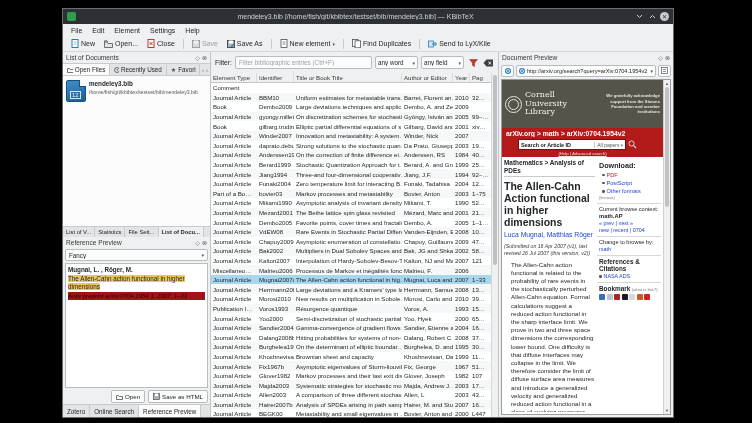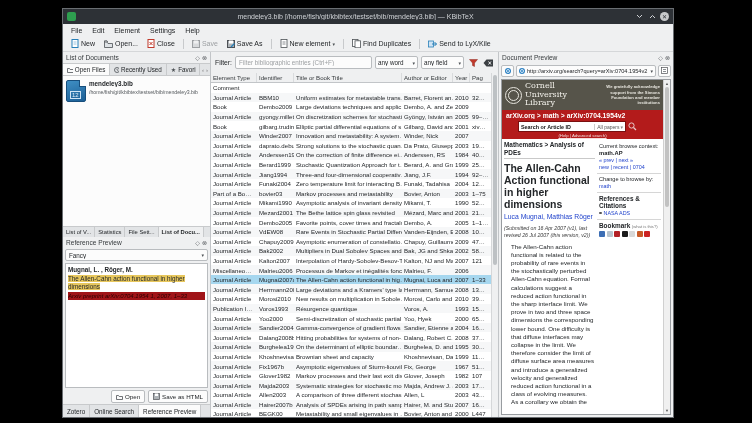--- a/index.html
+++ b/index.html
@@ -98,21 +98,21 @@
   .urlcombo { flex:1; min-width:0; height:12px; background:#fcfcfc; border:1px solid #b9bcbf; border-radius:2px; display:flex; align-items:center; gap:2px; padding:0 2px; font-size:5.6px; }
   .urlcombo .cval { flex:1; white-space:nowrap; overflow:hidden; color:#232629; }
   .globe { width:6px; height:6px; border-radius:50%; background:#2f82c3; position:relative; flex:0 0 auto; }
   .globe:before { content:""; position:absolute; inset:1px; border-radius:50%; border:0.5px solid #cfe6f6; }
 
   .webview { flex:1; margin:1px 2px 2px 2px; border:1px solid #989ca0; background:#fff; display:flex; min-height:0; overflow:hidden; }
   .webcol { flex:1; min-width:0; display:flex; flex-direction:column; overflow:hidden; }
   .webscroll { width:7px; background:#f0f0f0; border-left:1px solid #d0d0d0; position:relative; flex:0 0 auto; font-size:4px; color:#555; }
   .webscroll .arr { position:absolute; left:0; right:0; text-align:center; }
 
-  .cornell { height:30px; background:#56544a; display:flex; align-items:center; padding:2px 3px; gap:3px; flex:0 0 auto; }
+  .cornell { height:48px; background:#56544a; display:flex; align-items:center; padding:2px 3px; gap:3px; flex:0 0 auto; }
   .seal { width:17px; height:17px; border-radius:50%; border:1.5px solid #e8e6df; position:relative; flex:0 0 auto; }
   .seal:before { content:""; position:absolute; inset:2px; border-radius:50%; border:0.5px solid #e8e6df; }
   .cu-name { font-family:"DejaVu Serif",serif; color:#f2f0ea; font-size:8px; line-height:1.1; white-space:pre-line; }
   .cu-support { margin-left:auto; font-size:4.2px; color:#e8e6df; text-align:right; width:62px; line-height:1.3; font-weight:bold; }
 
   .redbar { background:#b31b1b; color:#fff; padding:2px 4px 1px 4px; flex:0 0 auto; }
   .crumb { font-size:6.8px; font-weight:bold; white-space:nowrap; overflow:hidden; }
   .searchrow { display:flex; align-items:center; margin:2px 0 1px 12px; gap:2px; }
   .searchbox { width:108px; height:11px; background:#fff; border:1px solid #7a0f0f; display:flex; align-items:center; font-size:5.4px; padding:0 2px; }
   .searchbox .sq { flex:1; color:#111; font-weight:bold; white-space:nowrap; overflow:hidden; }
@@ -704,20 +704,38 @@
           <div class="abscontent">
             <div class="absleft">
               <div class="subject">Mathematics &gt; Analysis of PDEs</div>
               <div class="papertitle">The Allen-Cahn Action functional in higher dimensions</div>
               <div class="paperauthors">Luca Mugnai, Matthias Röger</div>
               <div class="submitnote">(Submitted on 16 Apr 2007 (v1), last revised 26 Jul 2007 (this version, v2))</div>
               <div class="abstract">The Allen-Cahn action functional is related to the probability of rare events in the stochastically perturbed Allen-Cahn equation. Formal calculations suggest a reduced action functional in the sharp interface limit. We prove in two and three space dimensions the corresponding lower bound. One difficulty is that diffuse interfaces may collapse in the limit. We therefore consider the limit of diffuse surface area measures and introduce a generalized velocity and generalized reduced action functional in a class of evolving measures. As a corollary we obtain the</div>
             </div>
             <div class="absright">
               <div class="sbox">
+                <h4>Download:</h4>
+                <ul class="dl-list">
+                    <li>
+                      <span class="bullet"></span>
+                      <span style="color: rgb(204, 34, 34);">PDF</span>
+                    </li>
+                    <li>
+                      <span class="bullet"></span>
+                      <span style="color: rgb(34, 68, 204);">PostScript</span>
+                    </li>
+                    <li>
+                      <span class="bullet"></span>
+                      <span style="color: rgb(34, 68, 204);">Other formats</span>
+                    </li>
+                  </ul>
+                <div class="tiny">(license)</div>
+              </div>
+              <div class="sbox">
                 <div>Current browse context:</div>
                 <div class="ctx">math.AP</div>
                 <div class="navline">« prev | next »</div>
                 <div class="navline">new | recent | 0704</div>
               </div>
               <div class="sbox">
                 <div>Change to browse by:</div>
                 <div class="navline">math</div>
               </div>
               <div class="sbox">

